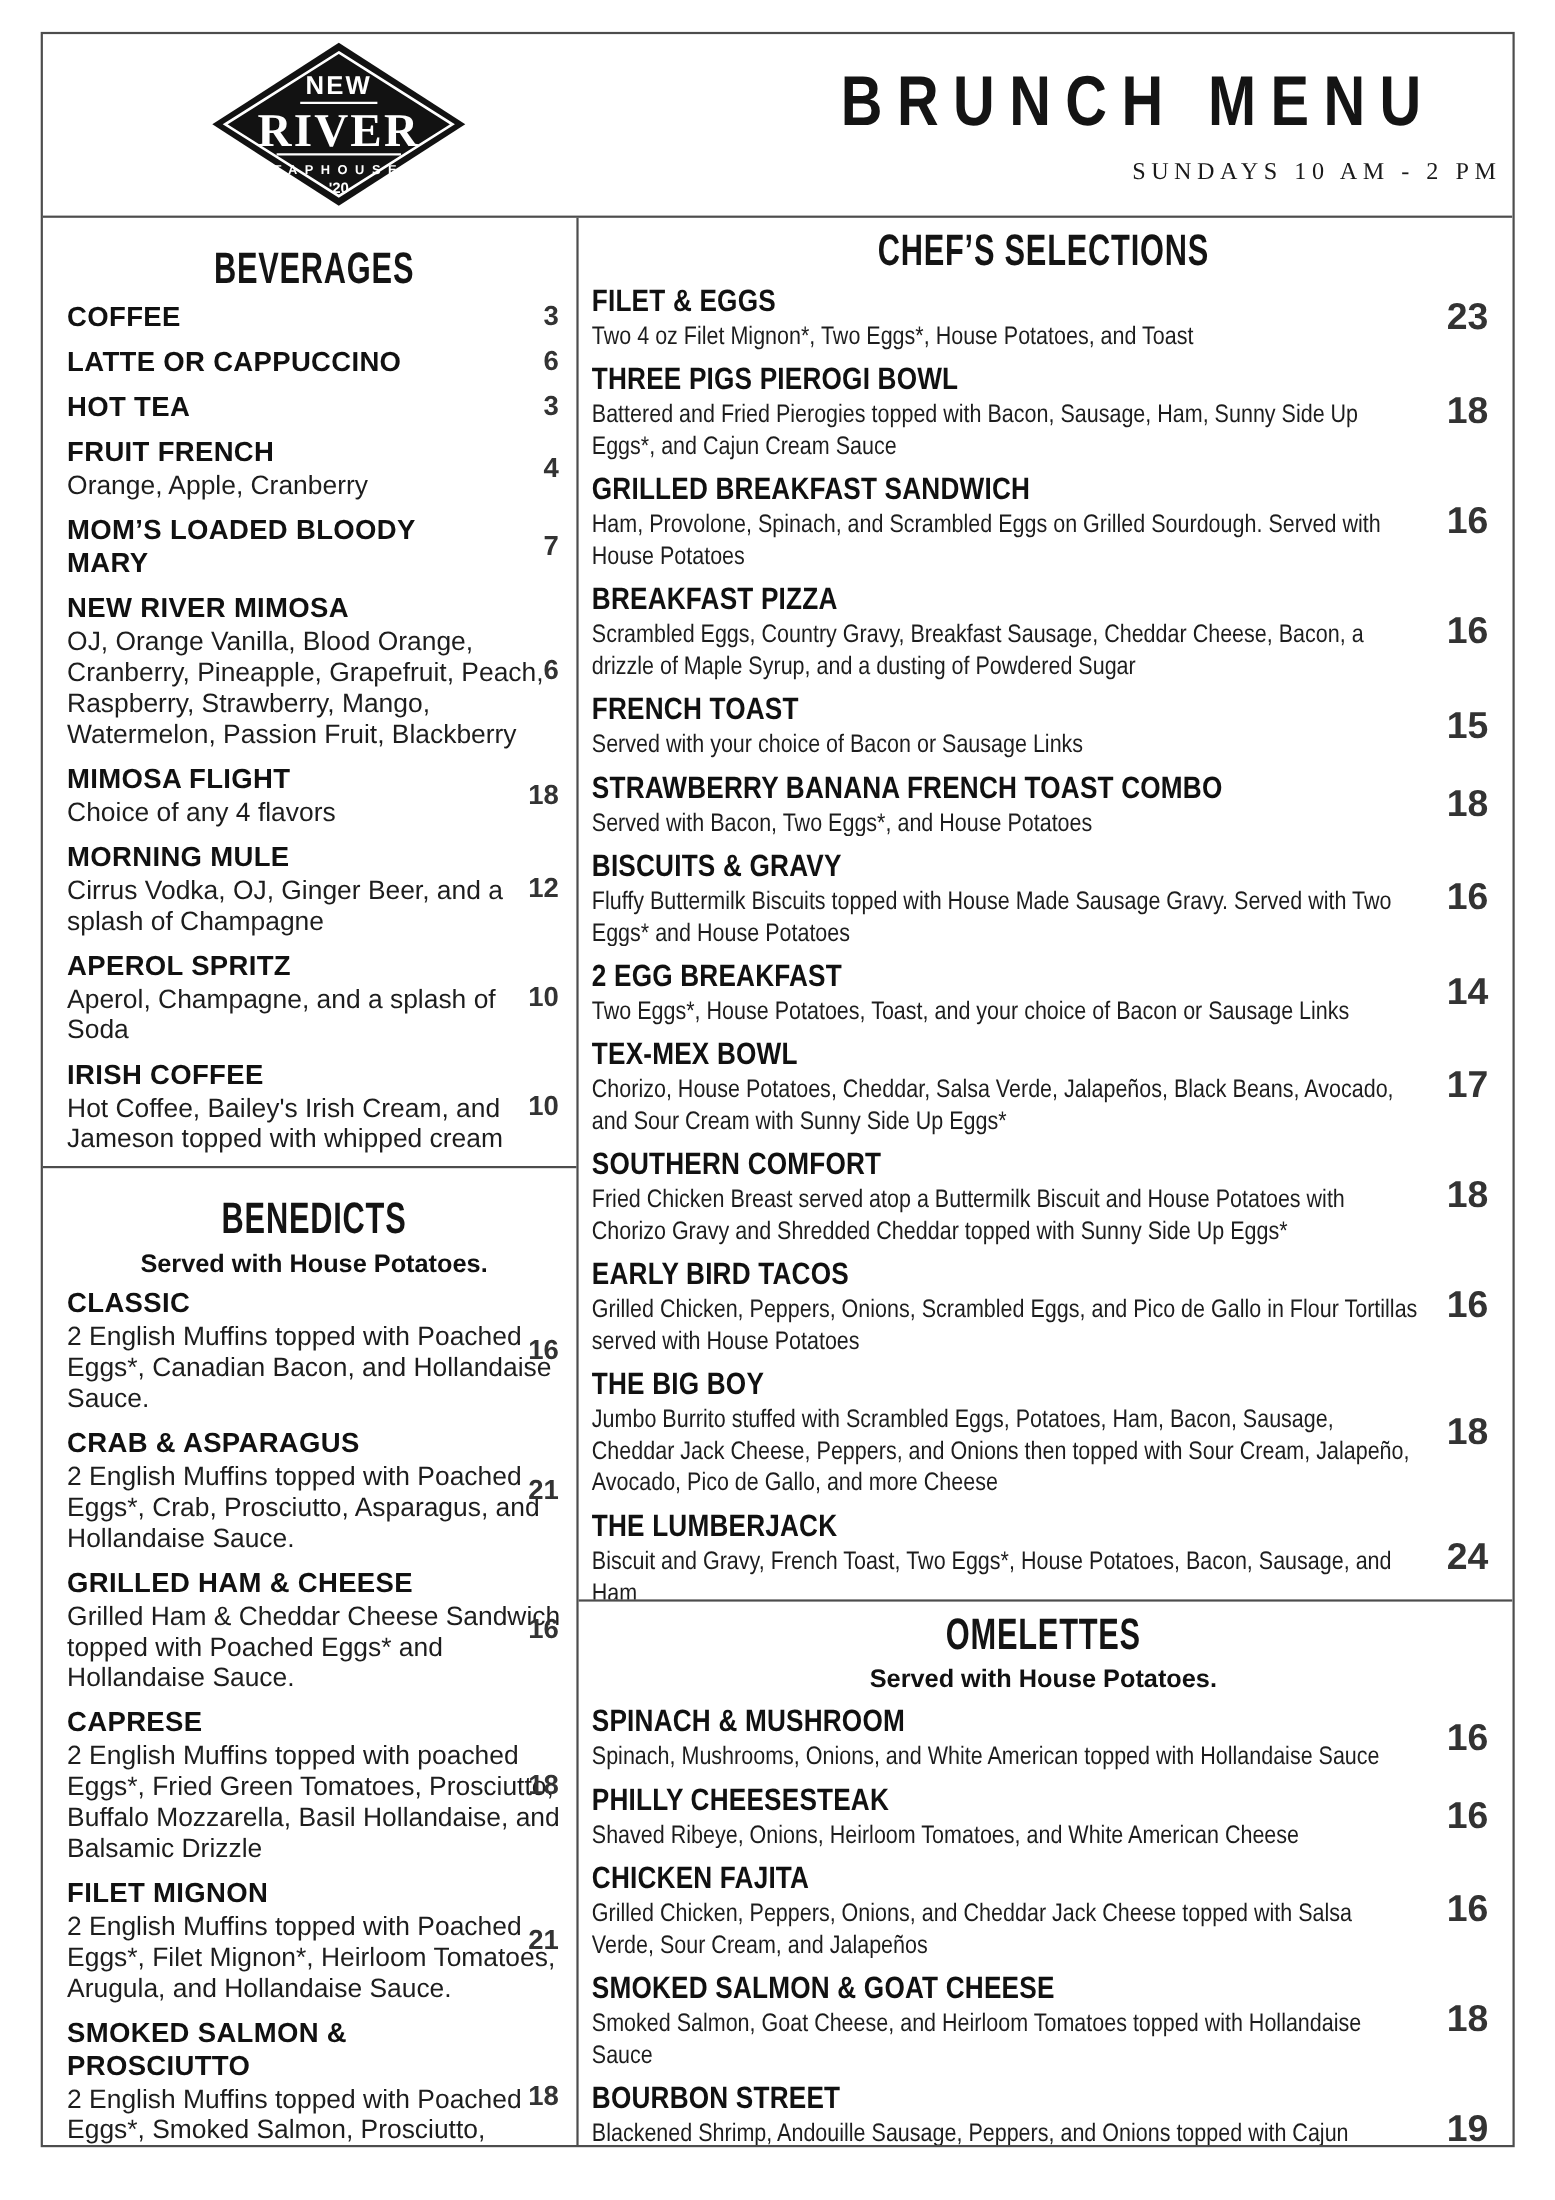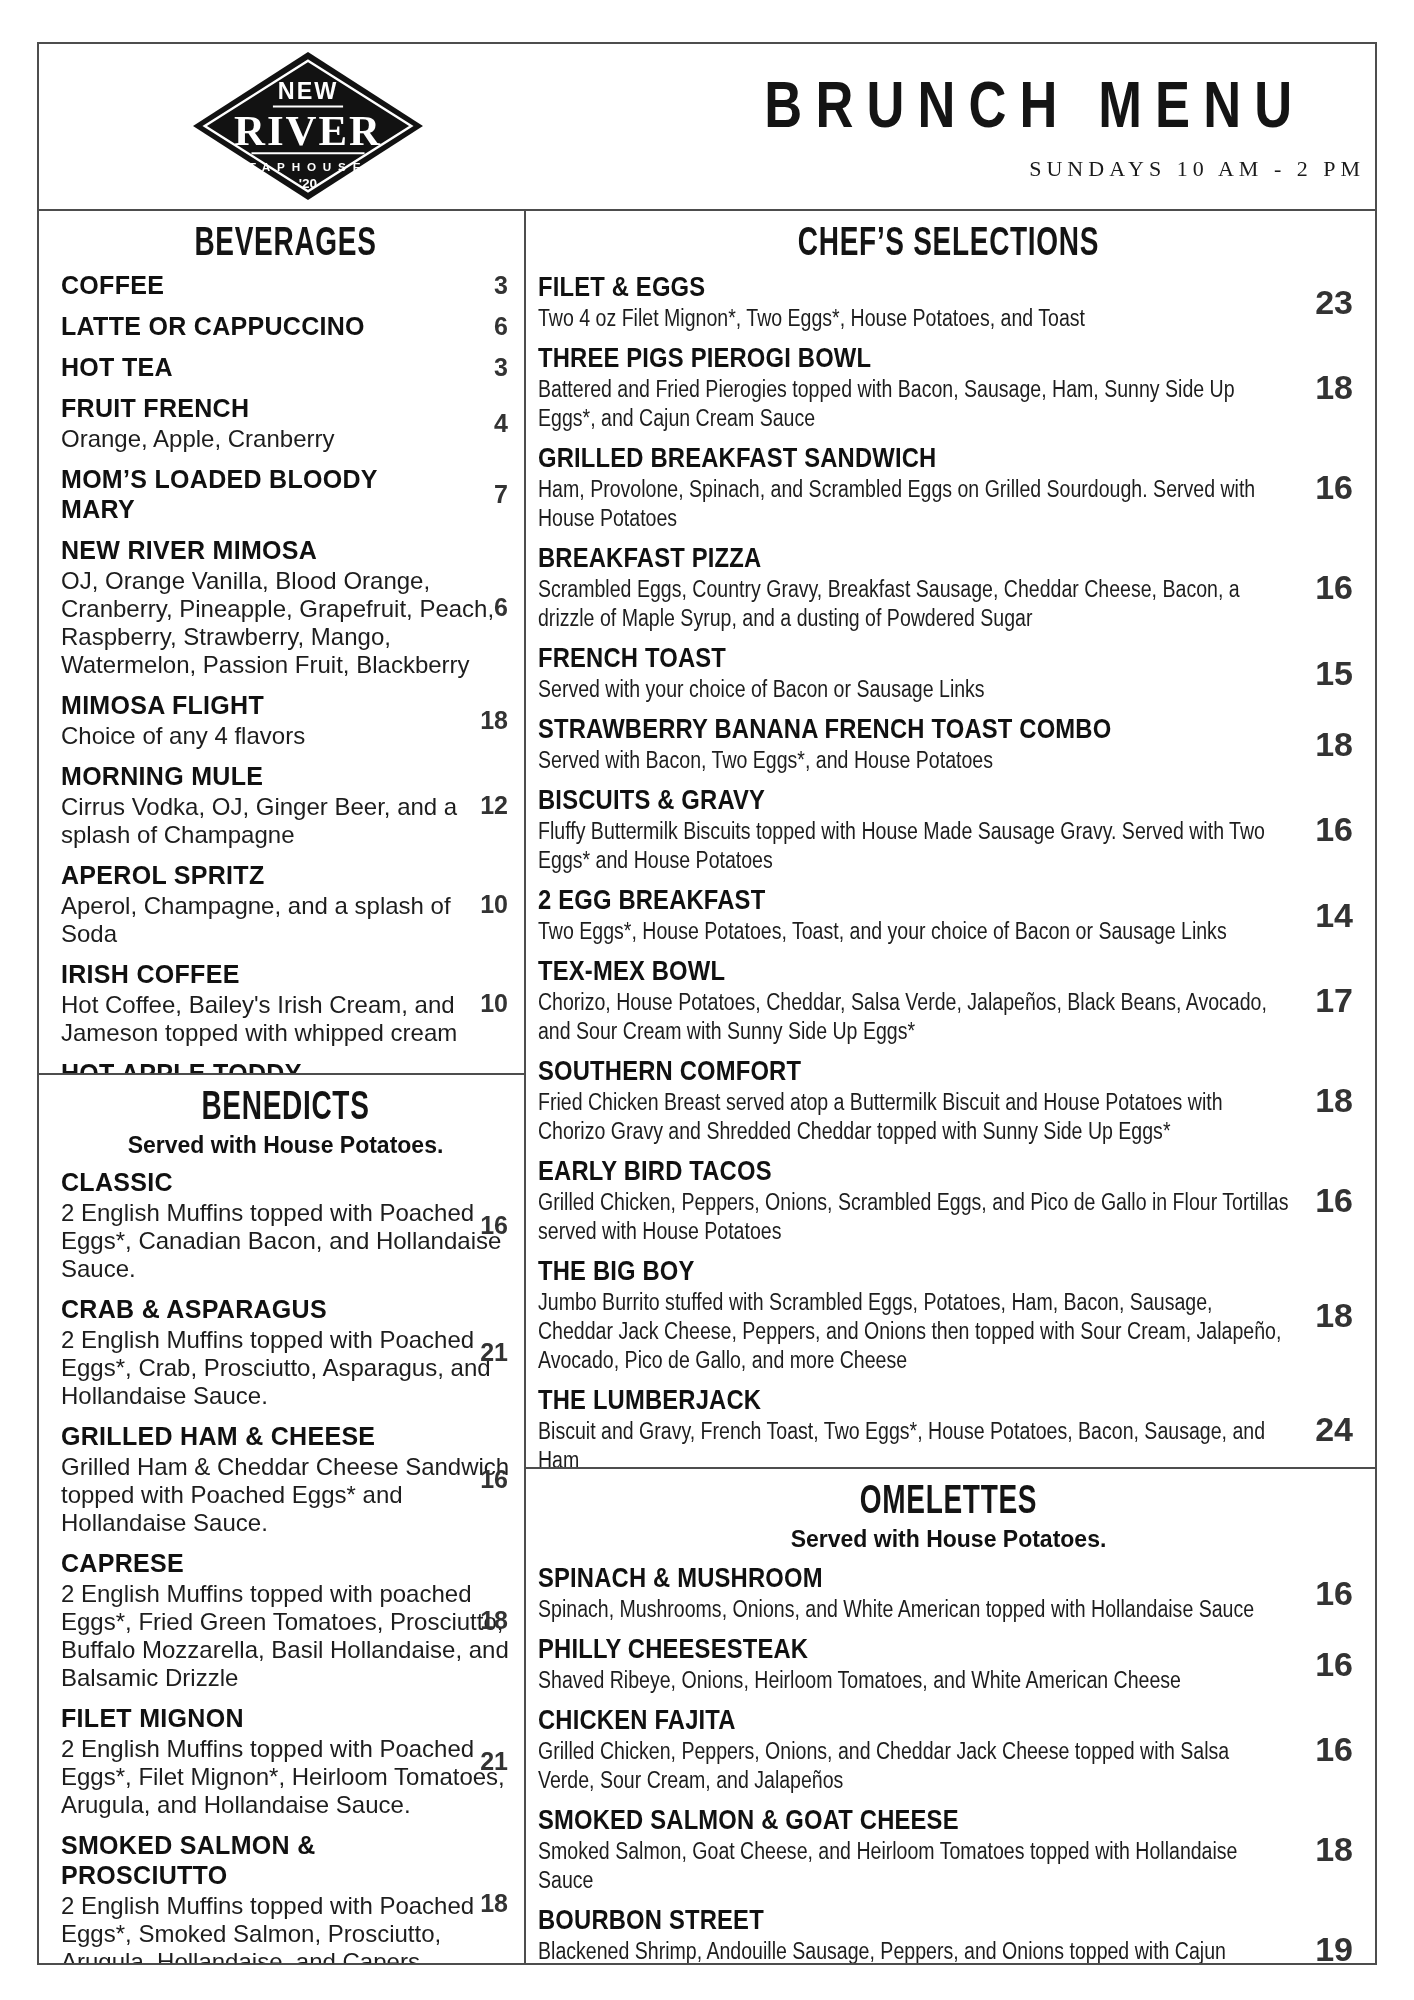--- a/index.html
+++ b/index.html
@@ -1,34 +1,34 @@
 <!DOCTYPE html>
 <html><head>
 <meta charset="utf-8">
 <style>
   * { margin:0; padding:0; box-sizing:border-box; }
   html,body { width:1414px; height:2000px; background:#ffffff; font-family:"Liberation Sans", sans-serif; color:#111; overflow:hidden; }
 
-  .menu { position:absolute; left:37px; top:42px; width:1340px; height:1923px; border:2px solid #4d4d4d; background:#fff; overflow:hidden; }
+  .menu { position:absolute; left:37px; top:29px; width:1340px; height:1923px; border:2px solid #4d4d4d; background:#fff; overflow:hidden; }
 
   
   .hdr { position:relative; height:167px; border-bottom:2px solid #4d4d4d; }
   .logo { position:absolute; left:150px; top:6px; }
   .title-wrap { position:absolute; left:390px; right:10px; top:24px; text-align:right; }
   .brunch-title { display:inline-block; font-size:64px; font-weight:bold; letter-spacing:16px; transform:scaleX(0.82); transform-origin:center; white-space:nowrap; color:#141414; }
   .brunch-sub { margin-top:14px; font-family:Liberation Serif, serif; font-size:22px; letter-spacing:5px; color:#1a1a1a; }
 
   
   .cols { display:flex; height:1752px; }
   .col { display:flex; flex-direction:column; }
   .col-left { width:485px; }
   .col-right { flex:1; border-left:2px solid #4d4d4d; }
   .sec { overflow:hidden; }
   .sec + .sec { border-top:2px solid #4d4d4d; }
-  .col-left .sec { padding:8px 14px 0 22px; }
+  .col-left .sec { padding:24px 14px 0 22px; }
   .col-right .sec { padding:8px 16px 0 12px; }
   .sec-beverages { height:862px; }
   .sec-benedicts { flex:1; }
   .sec-chefs { height:1256px; }
   .sec-omelettes { flex:1; }
 
   .sec h2 { text-align:center; font-size:40px; font-weight:bold; letter-spacing:1px; transform:scaleX(0.70); transform-origin:center; white-space:nowrap; margin:0 0 6px 0; color:#141414; }
   .sec .sub { text-align:center; font-weight:bold; font-size:23px; margin:-2px 0 8px 0; }
   .sec .sub:empty { display:none; }
 

